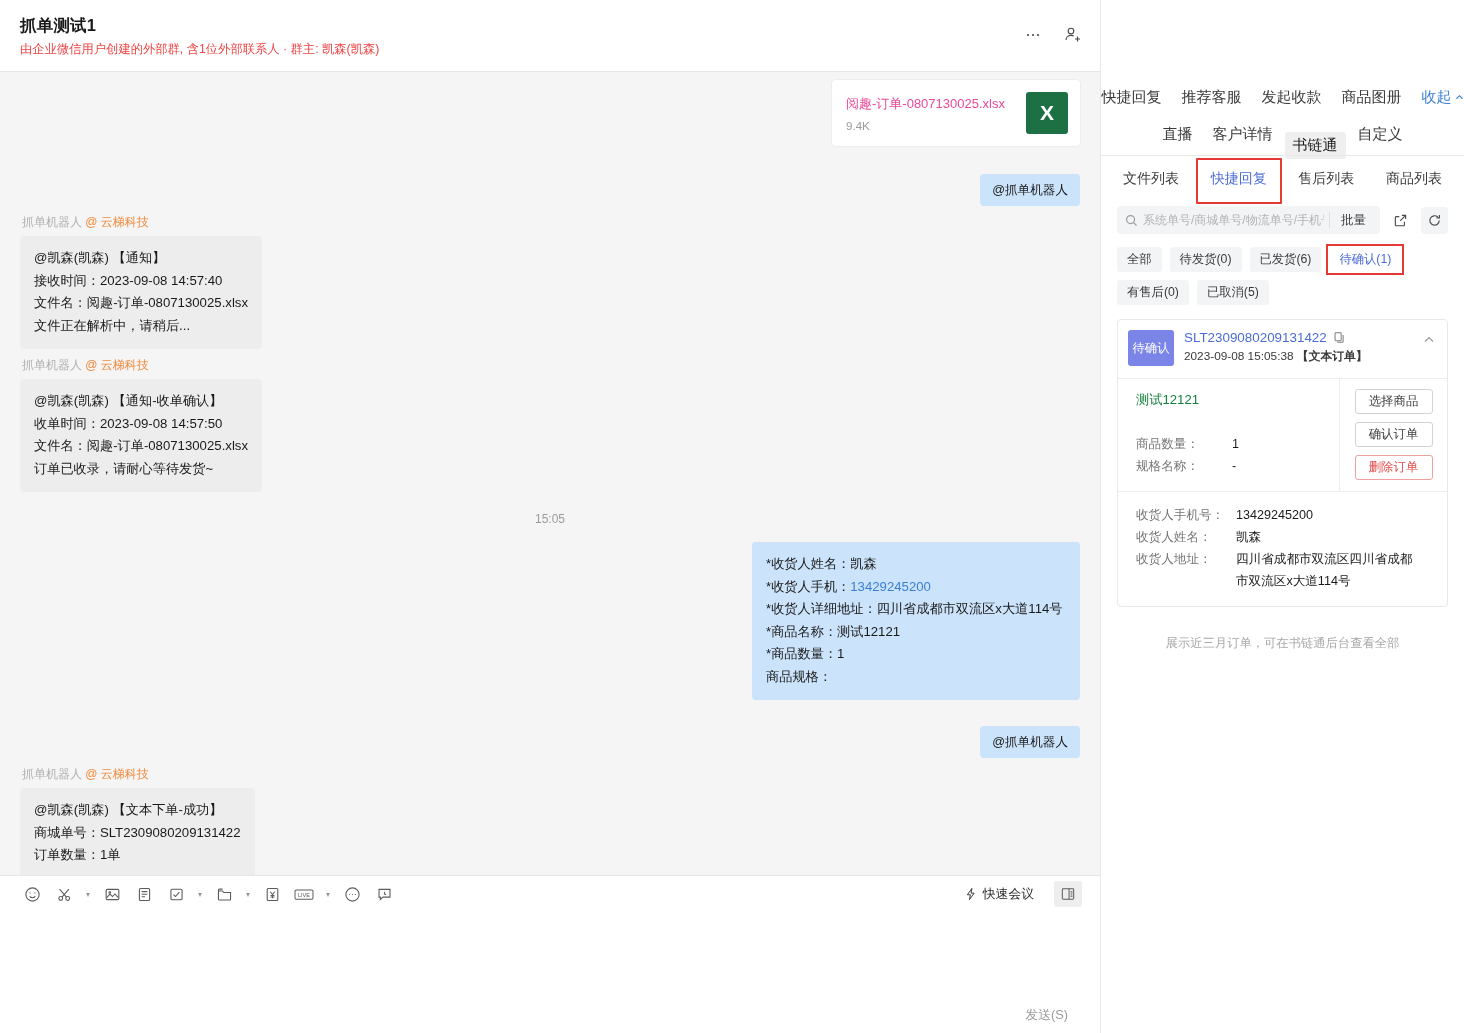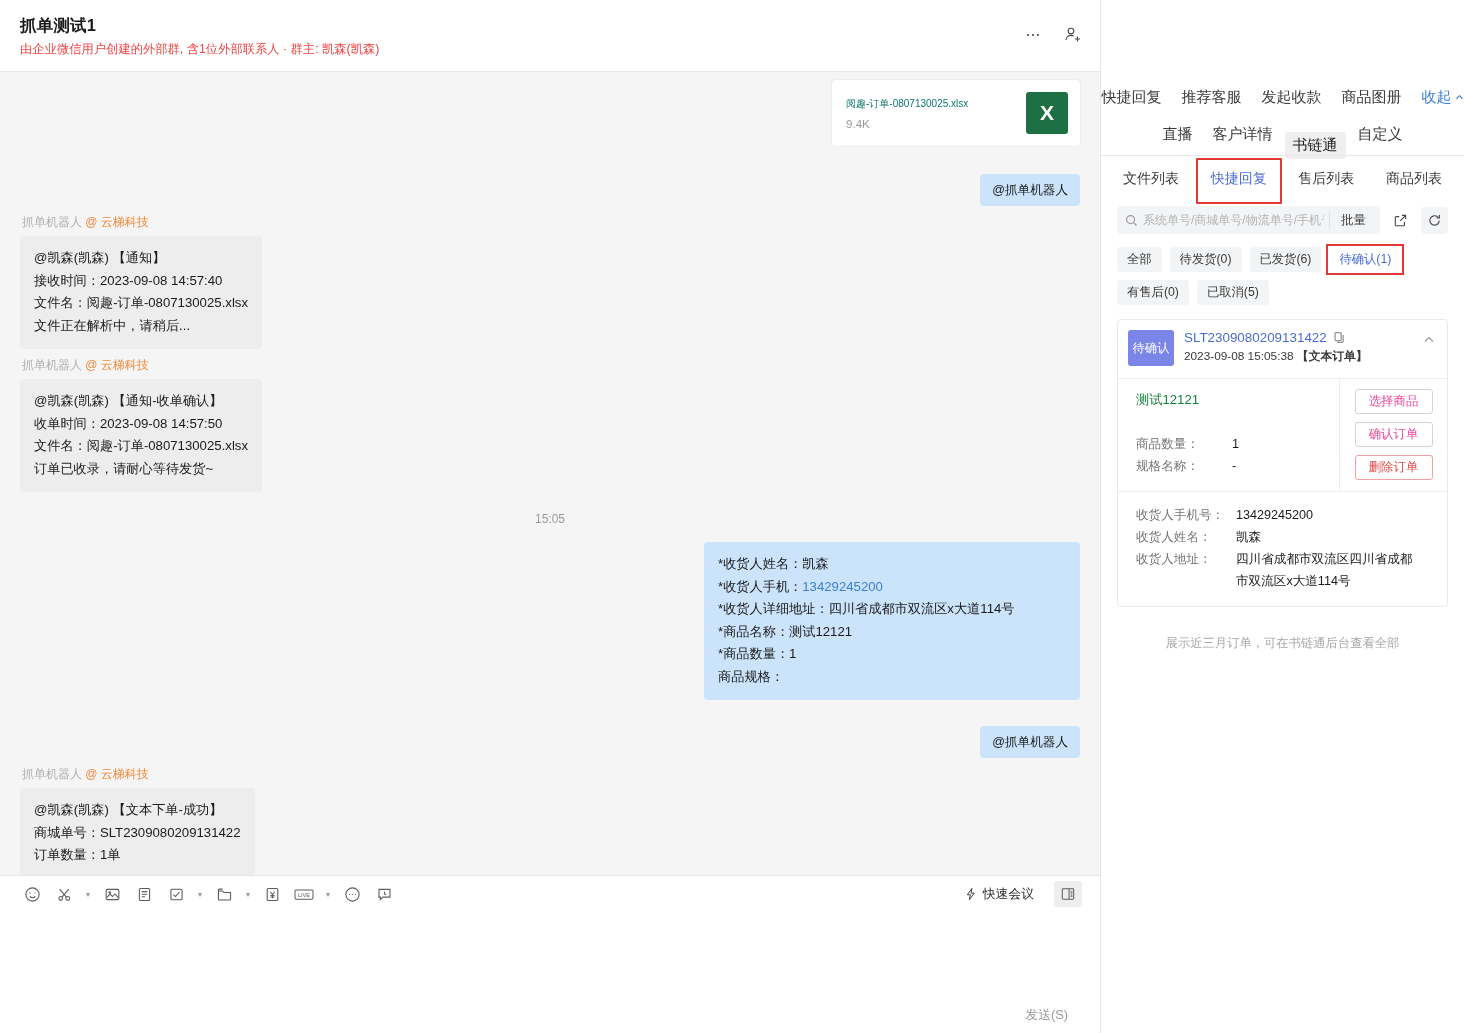--- a/index.html
+++ b/index.html
@@ -65,21 +65,21 @@
   .bubble.mini { padding: 7px 12px; font-size: 12.6px; line-height: 18px; }
   .bubble .link { color: #3b7fd4; }
 
   
   .file-card {
     width: 248px; background: #fff; border-radius: 4px; display: flex;
     justify-content: space-between; align-items: center; padding: 12px 12px 12px 14px;
     box-shadow: 0 0 0 1px rgba(0,0,0,.03);
   }
   .file-meta { display: flex; flex-direction: column; gap: 6px; min-width: 0; }
-  .file-name { font-size: 10px; color: #0f766e; white-space: nowrap; overflow: hidden; text-overflow: ellipsis; }
+  .file-name { font-size: 13px; color: #ec4899; white-space: nowrap; overflow: hidden; text-overflow: ellipsis; }
   .file-size { font-size: 11.6px; color: #9a9a9a; }
   .file-ico {
     width: 42px; height: 42px; border-radius: 3px; background: #1d7044; color: #fff;
     display: flex; align-items: center; justify-content: center; font-size: 21px; font-weight: bold;
     flex: none; margin-left: 10px;
   }
 
   .timestamp { text-align: center; font-size: 12px; color: #9b9b9b; margin: 20px 0 16px 0; }
 
   
@@ -186,21 +186,21 @@
 
   .ocard-body { display: flex; border-top: 1px solid #eeeeee; }
   .ocb-left { flex: 1; padding: 12px 14px 14px 18px; }
   .oprod { font-size: 13.2px; color: #15803d; margin-bottom: 24px; }
   .okv { display: flex; font-size: 12.6px; line-height: 22px; }
   .okv .k { color: #777; width: 78px; }
   .okv .v { color: #1a1a1a; padding-left: 18px; }
   .ocb-right { width: 108px; border-left: 1px solid #eeeeee; padding: 10px 8px; display: flex; flex-direction: column; gap: 8px; align-items: center; }
   .obtn {
     width: 78px; height: 25px; border: 1px solid #d3d3d3; border-radius: 3px;
-    font-size: 12.4px; color: #ec4899; display: flex; align-items: center; justify-content: center;
+    font-size: 12.4px; color: #404040; display: flex; align-items: center; justify-content: center;
     background: #fff;
   }
   .obtn.danger { border-color: #f0a0a0; color: #e24b4b; }
 
   .ocard-foot { border-top: 1px solid #eeeeee; padding: 12px 14px 14px 18px; }
   .ocard-foot .okv .k { width: 92px; }
   .ocard-foot .okv .v { padding-left: 8px; max-width: 185px; }
 
   .side-note { text-align: center; font-size: 12.3px; color: #a8a8a8; margin-top: 28px; }
 </style>
@@ -286,21 +286,21 @@
             <div>收单时间：2023-09-08 14:57:50</div>
             <div>文件名：阅趣-订单-0807130025.xlsx</div>
             <div>订单已收录，请耐心等待发货~</div>
           </div>
         </div>
       </div>
 
       <div class="timestamp">15:05</div>
 
       <div class="row right">
-        <div class="bubble blue" style="width:376px;">
+        <div class="bubble blue" style="width:328px;">
           <div>*收货人姓名：凯森</div>
           <div><span>*收货人手机：</span><span class="link">13429245200</span></div>
           <div>*收货人详细地址：四川省成都市双流区x大道114号</div>
           <div>*商品名称：测试12121</div>
           <div>*商品数量：1</div>
           <div>商品规格：</div>
         </div>
       </div>
 
       <div class="row right" style="margin-top:26px;">

